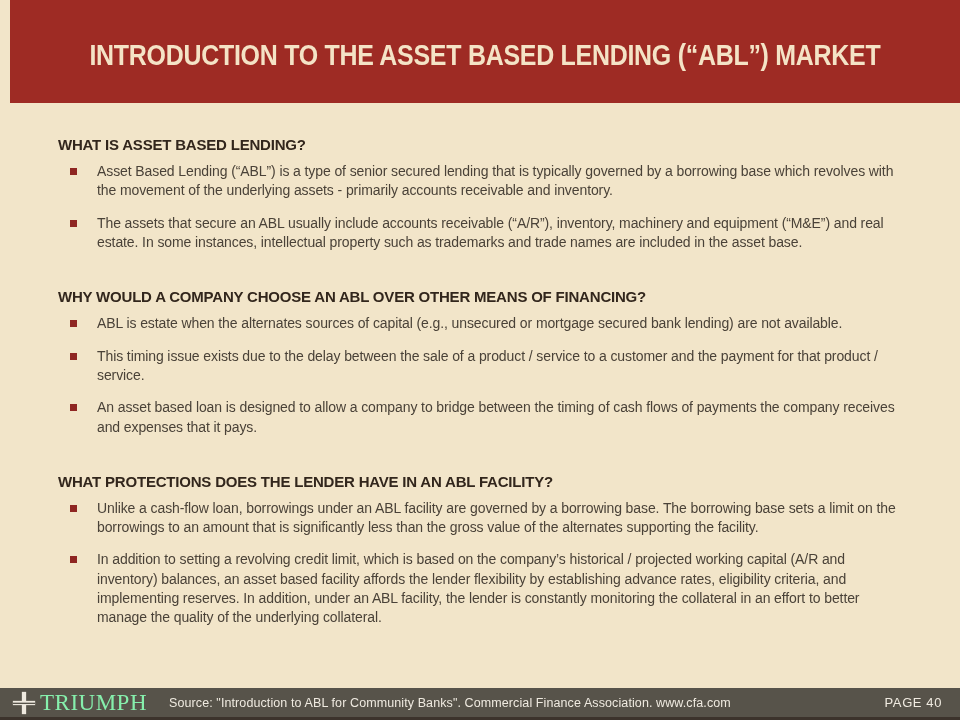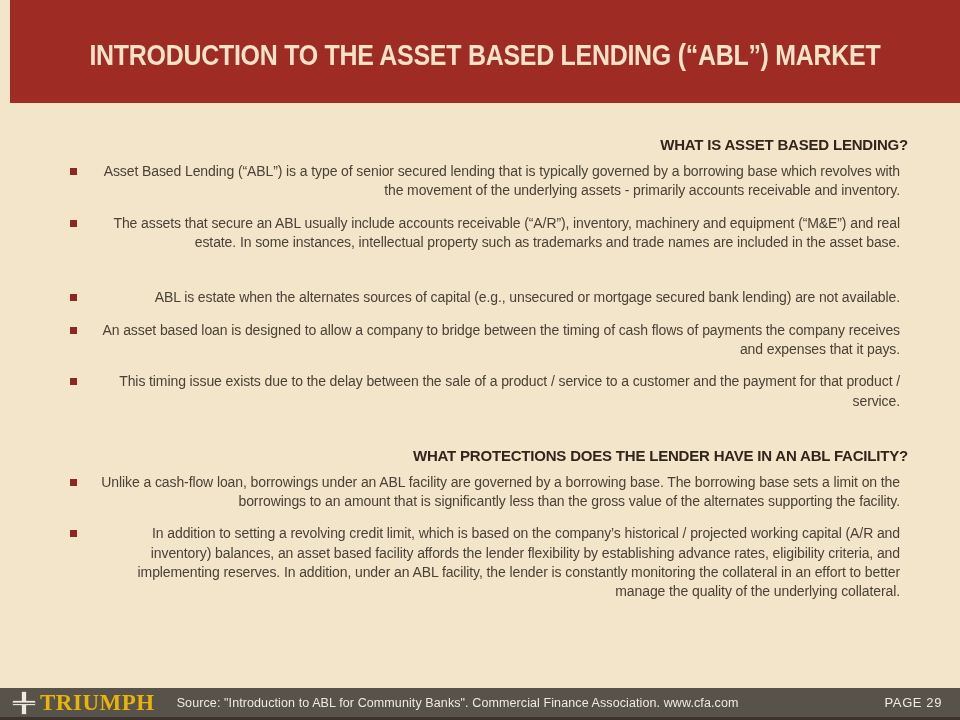--- a/index.html
+++ b/index.html
@@ -4,21 +4,20 @@
 <style>
   html, body { margin: 0; padding: 0; background: #888; }
   .slide {
     position: relative;
     width: 960px;
     height: 720px;
     margin: 0 auto;
     background: #F2E5C9;
     overflow: hidden;
     font-family: "Liberation Sans", sans-serif;
-    text-align: right;
   }
   
   .header {
     position: absolute;
     top: 0; left: 10px; right: 0;
     height: 103px;
     background: #9E2B24;
     display: flex;
     align-items: center;
     justify-content: center;
@@ -83,23 +82,23 @@
   }
   .brand {
     display: flex;
     align-items: center;
     margin-left: 12px;
   }
   .brand-icon { width: 24px; height: 24px; margin-right: 4px; }
   .brand-name {
     font-family: "Liberation Serif", serif;
     font-size: 23px;
-    font-weight: 700;
+    font-weight: 400;
     letter-spacing: 0.5px;
-    color: #eab308;
+    color: #86efac;
     line-height: 1;
   }
   .source {
     margin-left: 22px;
     font-size: 12.5px;
     color: #EFEAE0;
     letter-spacing: 0.1px;
   }
   .page-number {
     margin-left: auto;
@@ -128,32 +127,33 @@
           <span class="bullet-text">Asset Based Lending (“ABL”) is a type of senior secured lending that is typically governed by a borrowing base which revolves with the movement of the underlying assets - primarily accounts receivable and inventory.</span>
         </li>
         <li>
           <span class="bullet-marker"></span>
           <span class="bullet-text">The assets that secure an ABL usually include accounts receivable (“A/R”), inventory,  machinery and equipment (“M&amp;E”) and real estate.  In some instances, intellectual property such as trademarks and trade names are included in the asset base.</span>
         </li>
       </ul>
     </div>
 
     <div class="section">
+      <h2 class="section-heading">WHY WOULD A COMPANY CHOOSE AN ABL OVER OTHER MEANS OF FINANCING?</h2>
       <ul class="bullets">
         <li>
           <span class="bullet-marker"></span>
           <span class="bullet-text">ABL is estate when the alternates sources of capital (e.g., unsecured or mortgage secured bank lending) are not available.</span>
         </li>
         <li>
           <span class="bullet-marker"></span>
-          <span class="bullet-text">An asset based loan is designed to allow a company to bridge between the timing of cash flows of payments the company receives and expenses that it pays.</span>
+          <span class="bullet-text">This timing issue exists due to the delay between the sale of a product / service to a customer and the payment for that product / service.</span>
         </li>
         <li>
           <span class="bullet-marker"></span>
-          <span class="bullet-text">This timing issue exists due to the delay between the sale of a product / service to a customer and the payment for that product / service.</span>
+          <span class="bullet-text">An asset based loan is designed to allow a company to bridge between the timing of cash flows of payments the company receives and expenses that it pays.</span>
         </li>
       </ul>
     </div>
 
     <div class="section">
       <h2 class="section-heading">WHAT PROTECTIONS DOES THE LENDER HAVE IN AN ABL FACILITY?</h2>
       <ul class="bullets">
         <li>
           <span class="bullet-marker"></span>
           <span class="bullet-text">Unlike a cash-flow loan, borrowings under an ABL facility are governed by a borrowing base. The borrowing base sets a limit on the borrowings to an amount that is significantly less than the gross value of the alternates supporting the facility.</span>
@@ -170,16 +170,16 @@
   <div class="footer">
     <div class="brand">
       <svg class="brand-icon" viewBox="0 0 28 28" xmlns="http://www.w3.org/2000/svg">
         <rect x="11.5" y="1" width="5" height="26" fill="#EFEAE0"></rect>
         <rect x="1" y="11.5" width="26" height="5" fill="#EFEAE0"></rect>
         <rect x="1" y="13.6" width="26" height="1.6" fill="#57534A"></rect>
       </svg>
       <span class="brand-name">TRIUMPH</span>
     </div>
     <span class="source">Source: "Introduction to ABL for Community Banks".  Commercial Finance Association.  www.cfa.com</span>
-    <span class="page-number">PAGE 29</span>
+    <span class="page-number">PAGE 40</span>
   </div>
 
 </div>
 
 </body></html>

